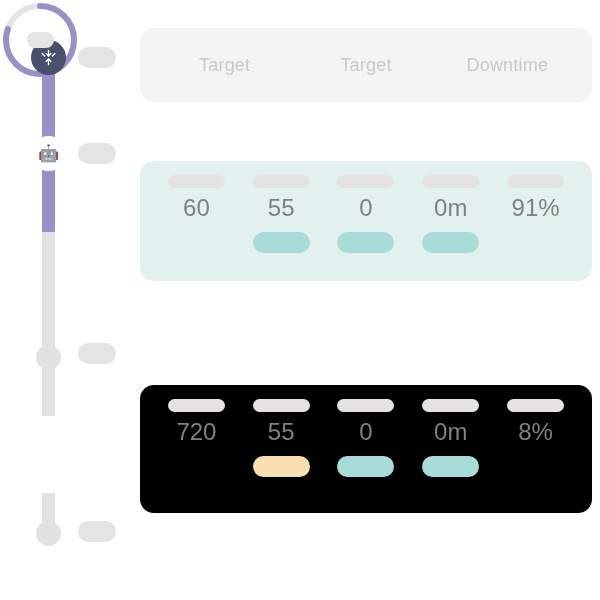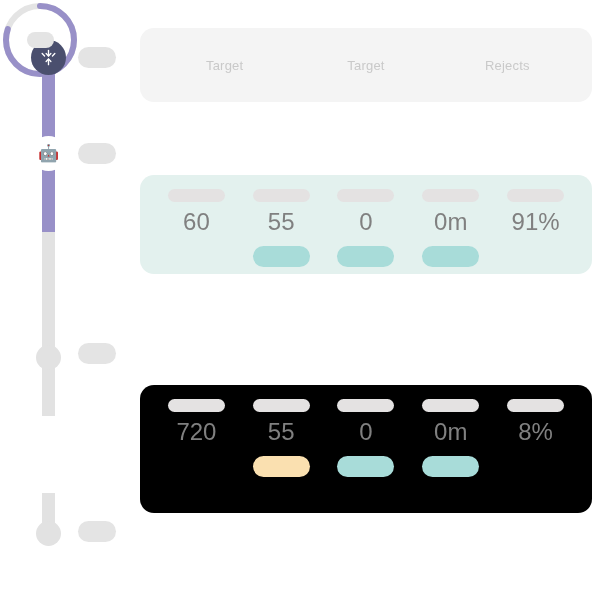--- a/index.html
+++ b/index.html
@@ -133,22 +133,22 @@
     box-sizing: border-box;
   }
 
   #header-card {
     top: 28px;
     height: 74px;
     background: #f4f4f4;
   }
 
   #card-1 {
-    top: 175px;
-    height: 99px;
+    top: 161px;
+    height: 120px;
     background: #e3f1ee;
     padding-left: 35px;
   }
 
   #card-2 {
     top: 385px;
     height: 128px;
     background: #fcefdc;
   }
 
@@ -166,21 +166,21 @@
     display: flex;
     flex-direction: column;
     align-items: center;
   }
 
   
   #header-card .col {
     justify-content: center;
   }
   .col-header-label {
-    font-size: 13px;
+    font-size: 18px;
     color: #c9c9c9;
     letter-spacing: 0.2px;
     white-space: nowrap;
   }
 
   
   .card-data .col {
     justify-content: flex-start;
     padding-top: 14px;
   }
@@ -261,21 +261,21 @@
 
   <div class="card" id="header-card">
     <div class="cols" id="header-cols">
         <div class="col">
           <div class="col-header-label">Target</div>
         </div>
         <div class="col">
           <div class="col-header-label">Target</div>
         </div>
         <div class="col">
-          <div class="col-header-label">Rejects</div>
+          <div class="col-header-label">Downtime</div>
         </div>
       </div>
   </div>
 
   <div class="card card-data" id="card-1" style="background: rgb(227, 241, 238);">
     <div class="cols" id="card-1-cols">
         <div class="col">
           <div class="skel-top"></div>
           <div class="metric-value">60</div>
           <div class="skel-bottom empty"></div>

